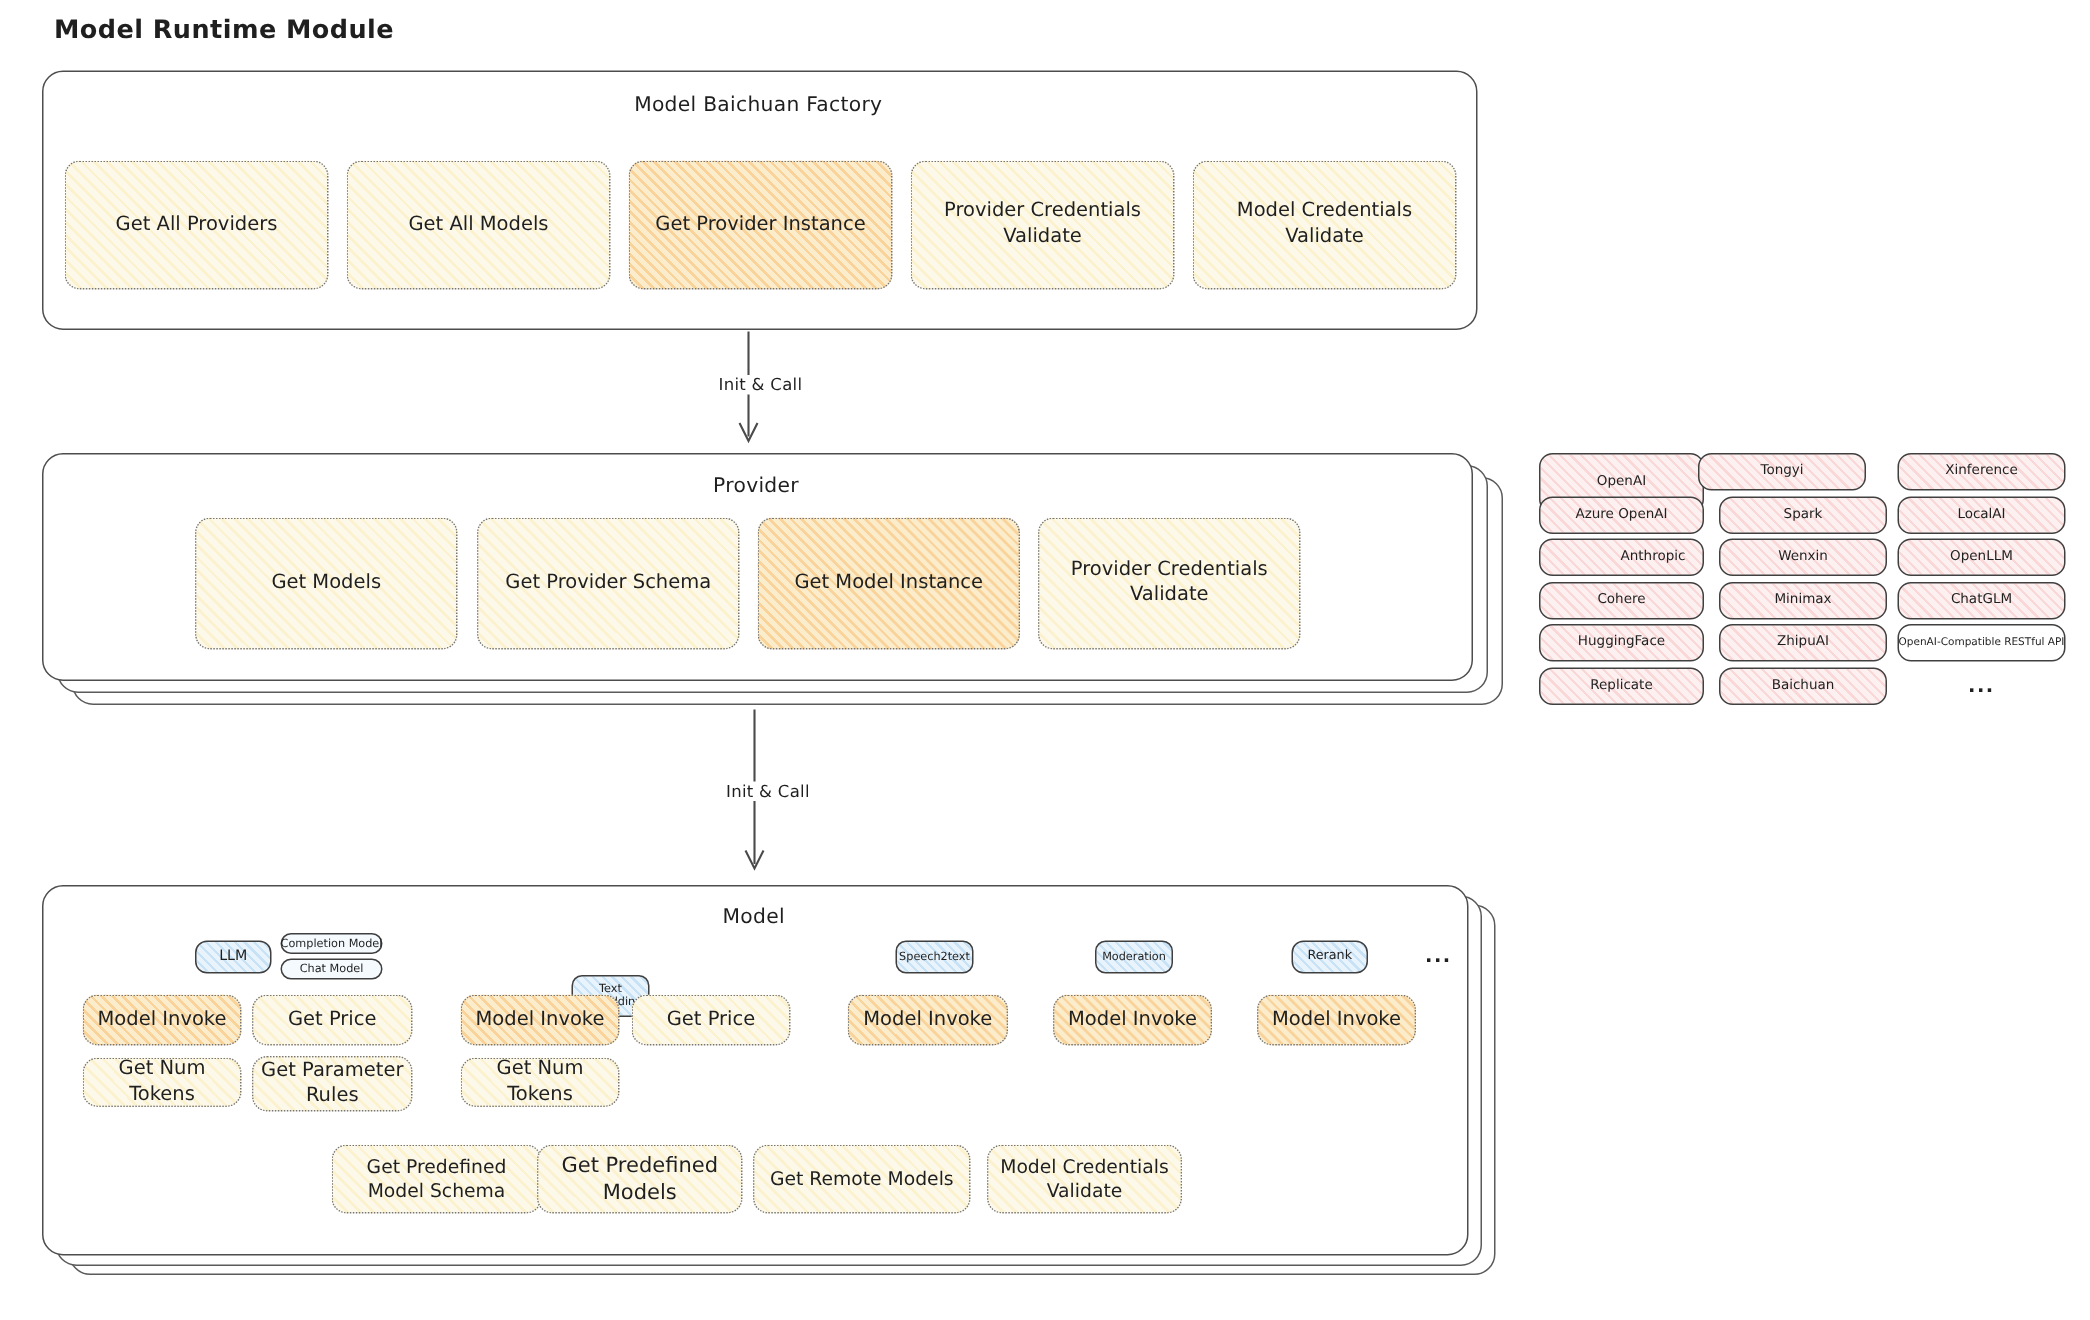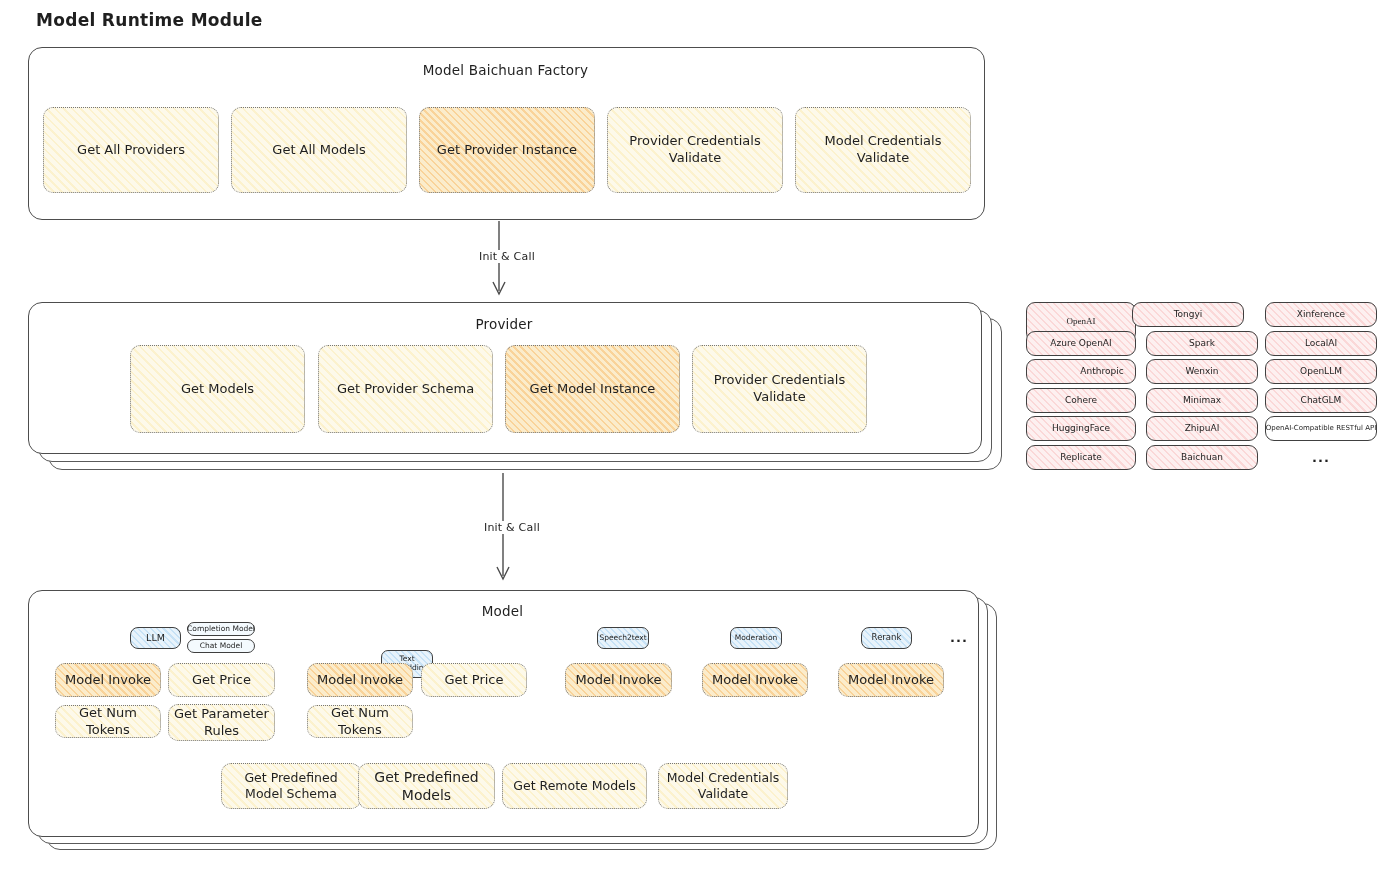--- a/index.html
+++ b/index.html
@@ -103,21 +103,21 @@
   <div class="frame-layer" style="left:48px; top:318px; width:952px; height:150px;"></div>
   <div class="frame-layer" style="left:38px; top:310px; width:952px; height:150px;"></div>
   <div class="frame" style="left:28px; top:302px; width:952px; height:150px;"></div>
   <div class="frame-title" style="left:28px; top:316px; width:952px;">Provider</div>
 
   <div class="node yellow" style="left:130px; top:345px; width:175px; height:88px;">Get Models</div>
   <div class="node yellow" style="left:318px; top:345px; width:175px; height:88px;">Get Provider Schema</div>
   <div class="node orange" style="left:505px; top:345px; width:175px; height:88px;">Get Model Instance</div>
   <div class="node yellow" style="left:692px; top:345px; width:175px; height:88px;">Provider Credentials Validate</div>
 
-  <div class="node pink" style="left:1026px; top:302px; width:110px; height:40px;font-family:Liberation Serif, serif;">OpenAI</div>
+  <div class="node pink" style="left:1026px; top:302px; width:110px; height:40px;">OpenAI</div>
   <div class="node pink" style="left:1026px; top:331px; width:110px; height:25px;">Azure OpenAI</div>
   <div class="node pink" style="left:1026px; top:359px; width:110px; height:25px;padding-left:44px;">Anthropic</div>
   <div class="node pink" style="left:1026px; top:388px; width:110px; height:25px;">Cohere</div>
   <div class="node pink" style="left:1026px; top:416px; width:110px; height:25px;">HuggingFace</div>
   <div class="node pink" style="left:1026px; top:445px; width:110px; height:25px;">Replicate</div>
 
   <div class="node pink" style="left:1132px; top:302px; width:112px; height:25px;">Tongyi</div>
   <div class="node pink" style="left:1146px; top:331px; width:112px; height:25px;">Spark</div>
   <div class="node pink" style="left:1146px; top:359px; width:112px; height:25px;">Wenxin</div>
   <div class="node pink" style="left:1146px; top:388px; width:112px; height:25px;">Minimax</div>

